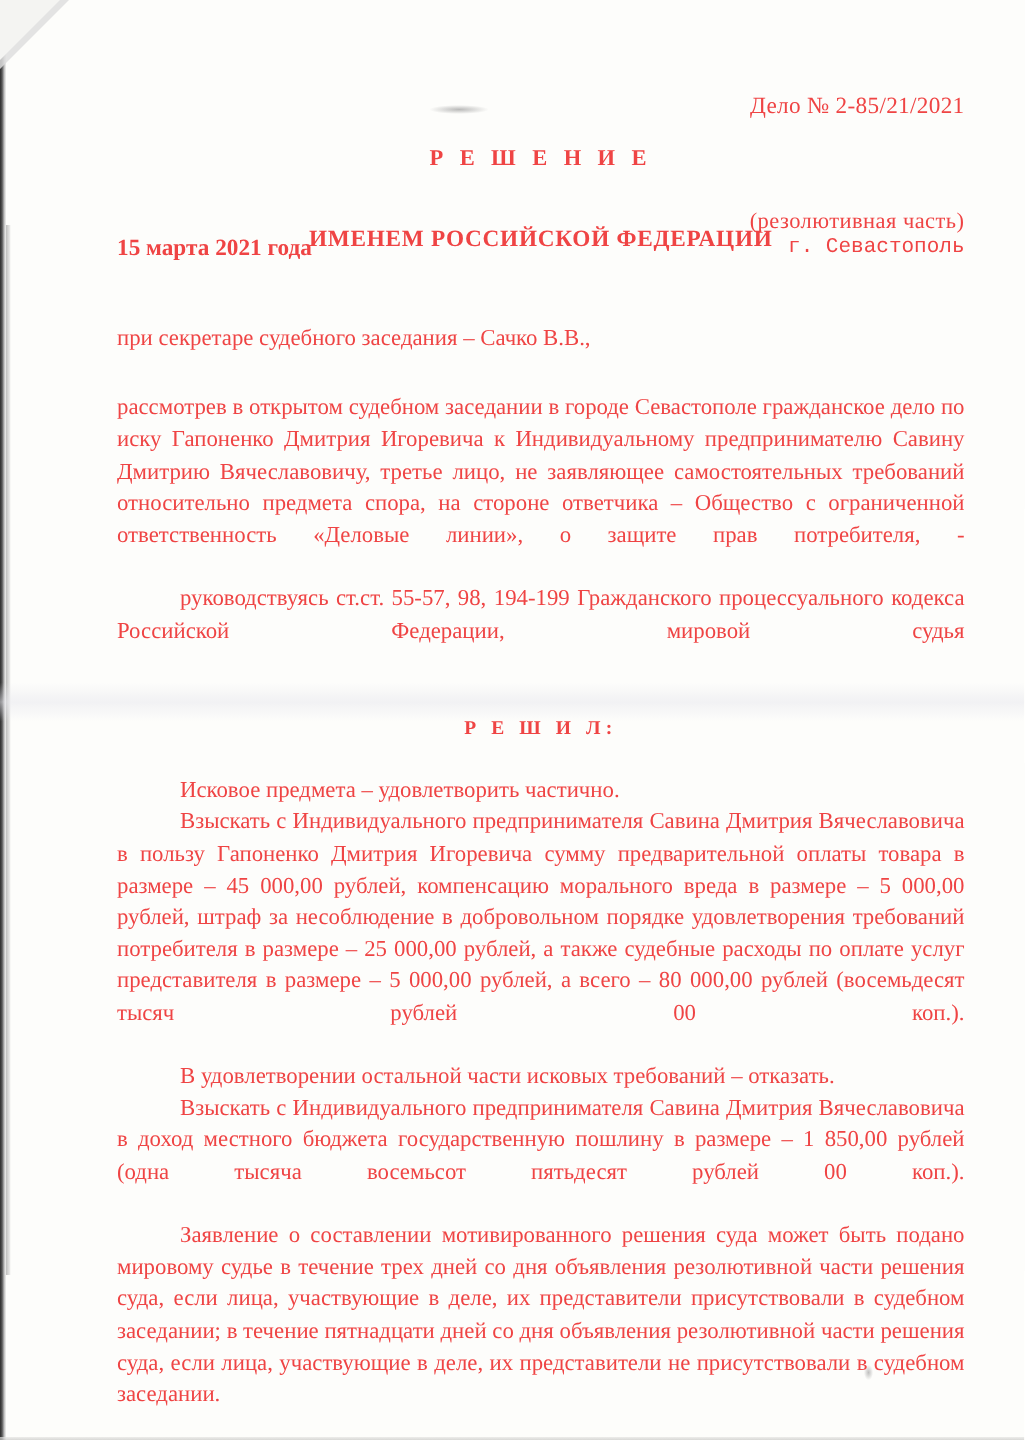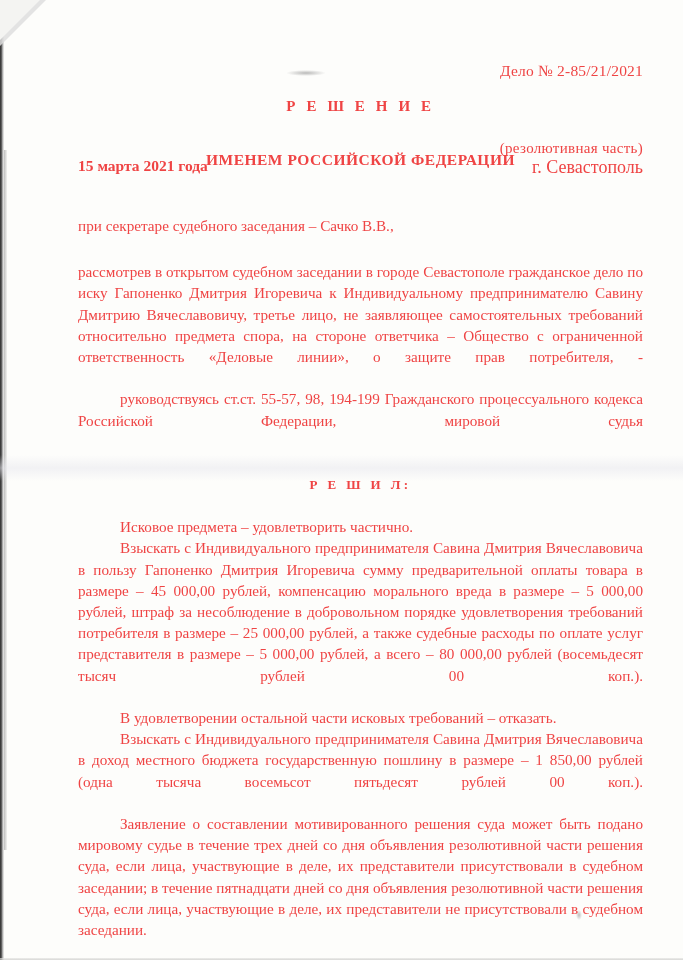--- a/index.html
+++ b/index.html
@@ -144,21 +144,22 @@
     position: absolute;
     left: 0px;
     top: 157px;
     font-size: 15.5px;
     font-weight: bold;
   }
   .place-line {
     position: absolute;
     right: 0px;
     top: 157px;
-    font-size: 18px;
+    font-size: 14px;
+    font-family: Liberation Mono, monospace;
   }
 
   .body-block {
     position: absolute;
     left: 0px;
     top: 190px;
     width: 565px;
     font-size: 15.2px;
     line-height: 21.2px;
     text-align: justify;

